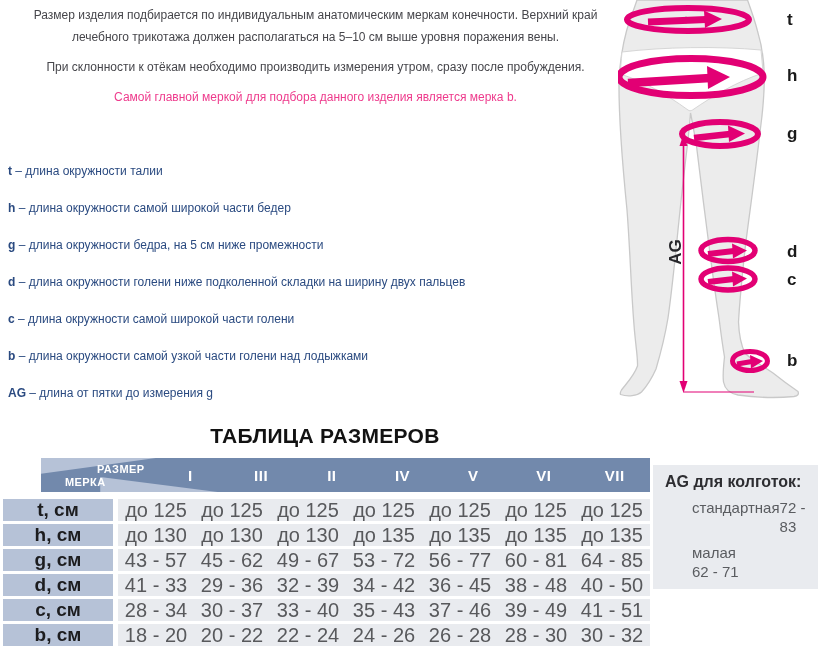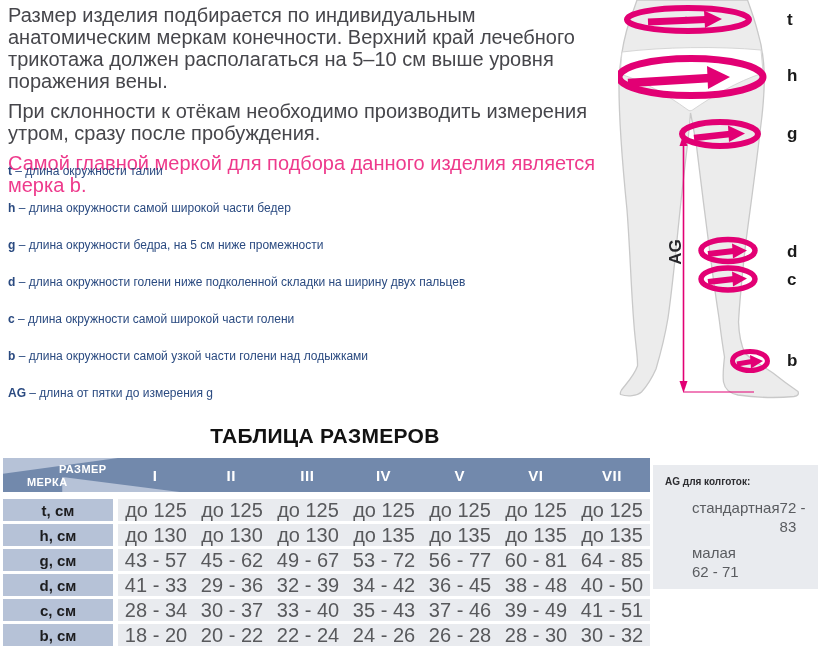--- a/index.html
+++ b/index.html
@@ -2,60 +2,60 @@
 <html lang="ru"><head>
 <meta charset="utf-8">
 <style>
   * { margin:0; padding:0; box-sizing:border-box; }
   html,body { background:#ffffff; }
   body { font-family:"Liberation Sans","DejaVu Sans",sans-serif; }
   .page { position:relative; width:821px; height:649px; background:#fff; overflow:hidden; }
 
   
   .intro { position:absolute; left:8px; top:4px; width:615px; }
-  .intro p { font-size:20px; line-height:22px; color:#46464b; margin:0 0 8px 0; }
+  .intro p { font-size:12px; line-height:22px; color:#46464b; margin:0 0 8px 0;text-align:center; }
   .intro .highlight { color:#ee3a8c; margin:4px 0 14px 0; }
 
   
   .measures { position:absolute; left:8px; top:160px; width:640px; }
   .measure { font-size:12px; line-height:22px; color:#2a4a80; margin-bottom:15px; }
   .measure .mkey { font-weight:bold; }
 
   
   .diagram { position:absolute; left:618px; top:0; width:203px; height:430px; }
 
   
   .table-title { position:absolute; left:0; top:424px; width:650px; text-align:center;
                  font-size:21px; font-weight:bold; color:#121212; letter-spacing:.3px; }
 
   
   .size-table { position:absolute; left:3px; top:458px; width:647px; }
-  .thead { position:relative; height:34px; background:#7289ac; overflow:hidden; }
+  .thead { position:relative; height:34px; background:#7289ac; overflow:hidden;margin-left:38px; }
   .corner-t1, .corner-t2 { position:absolute; left:0; top:0; width:247px; height:34px; background:#b6c2d7; }
   .corner-t1 { clip-path:polygon(0 0, 46.5% 0, 0 46%); }
   .corner-t2 { clip-path:polygon(24% 56%, 71.5% 100%, 24% 100%); }
   .corner-top    { position:absolute; left:56px; top:5px;  font-size:11px; font-weight:bold; color:#fff; letter-spacing:.4px; }
   .corner-bottom { position:absolute; left:8px;  bottom:4px; font-size:11px; font-weight:bold; color:#fff; letter-spacing:.4px;padding-left:16px; }
   .head-cols { position:absolute; left:114px; right:0; top:0; bottom:0; display:flex; }
   .head-col { flex:1; display:flex; align-items:center; justify-content:center;
               color:#fff; font-weight:bold; font-size:15px; letter-spacing:.5px; }
   .tbody { margin-top:7px; }
   .trow { display:flex; height:22px; margin-bottom:3px; }
   .row-label { width:110px; background:#b6c2d7; display:flex; align-items:center; justify-content:center;
-               font-size:15px; font-weight:bold; color:#1c1c1e; }
+               font-size:19px; font-weight:bold; color:#1c1c1e; }
   .row-data { flex:1; margin-left:5px; background:#e9ebef; display:flex; }
   .cell { flex:1; display:flex; align-items:center; justify-content:center;
           font-size:20px; color:#58595c; }
 
   
   .panel { position:absolute; left:653px; top:458px; width:165px; }
   .panel-header { height:34px; background:#7289ac; color:#fff; font-weight:bold; font-size:16px;
                   display:flex; align-items:center; padding-left:12px; }
   .panel-body { margin-top:7px; background:#e9ebef; padding:7px 12px 8px 12px; }
-  .panel-title { font-size:10px; font-weight:600; color:#2d2d31; margin-bottom:7px; line-height:19px; }
+  .panel-title { font-size:16px; font-weight:600; color:#2d2d31; margin-bottom:7px; line-height:19px; }
   .panel-row { display:flex; justify-content:space-between; font-size:15px; color:#5a5c60;
                line-height:19px; margin-bottom:7px;margin-left:27px; }
   .panel-row:last-child { margin-bottom:0;flex-direction:column; }
 </style>
 </head>
 <body>
 
 <div class="page">
 
   <div class="intro">
@@ -162,22 +162,22 @@
   <div class="table-title">ТАБЛИЦА РАЗМЕРОВ</div>
 
   <div class="size-table">
     <div class="thead">
       <div class="corner-t1"></div>
       <div class="corner-t2"></div>
       <span class="corner-top">РАЗМЕР</span>
       <span class="corner-bottom">МЕРКА</span>
       <div class="head-cols">
           <div class="head-col">I</div>
+          <div class="head-col">III</div>
           <div class="head-col">II</div>
-          <div class="head-col">III</div>
           <div class="head-col">IV</div>
           <div class="head-col">V</div>
           <div class="head-col">VI</div>
           <div class="head-col">VII</div>
         </div>
     </div>
     <div class="tbody">
         <div class="trow">
           <div class="row-label">t, см</div>
           <div class="row-data">

